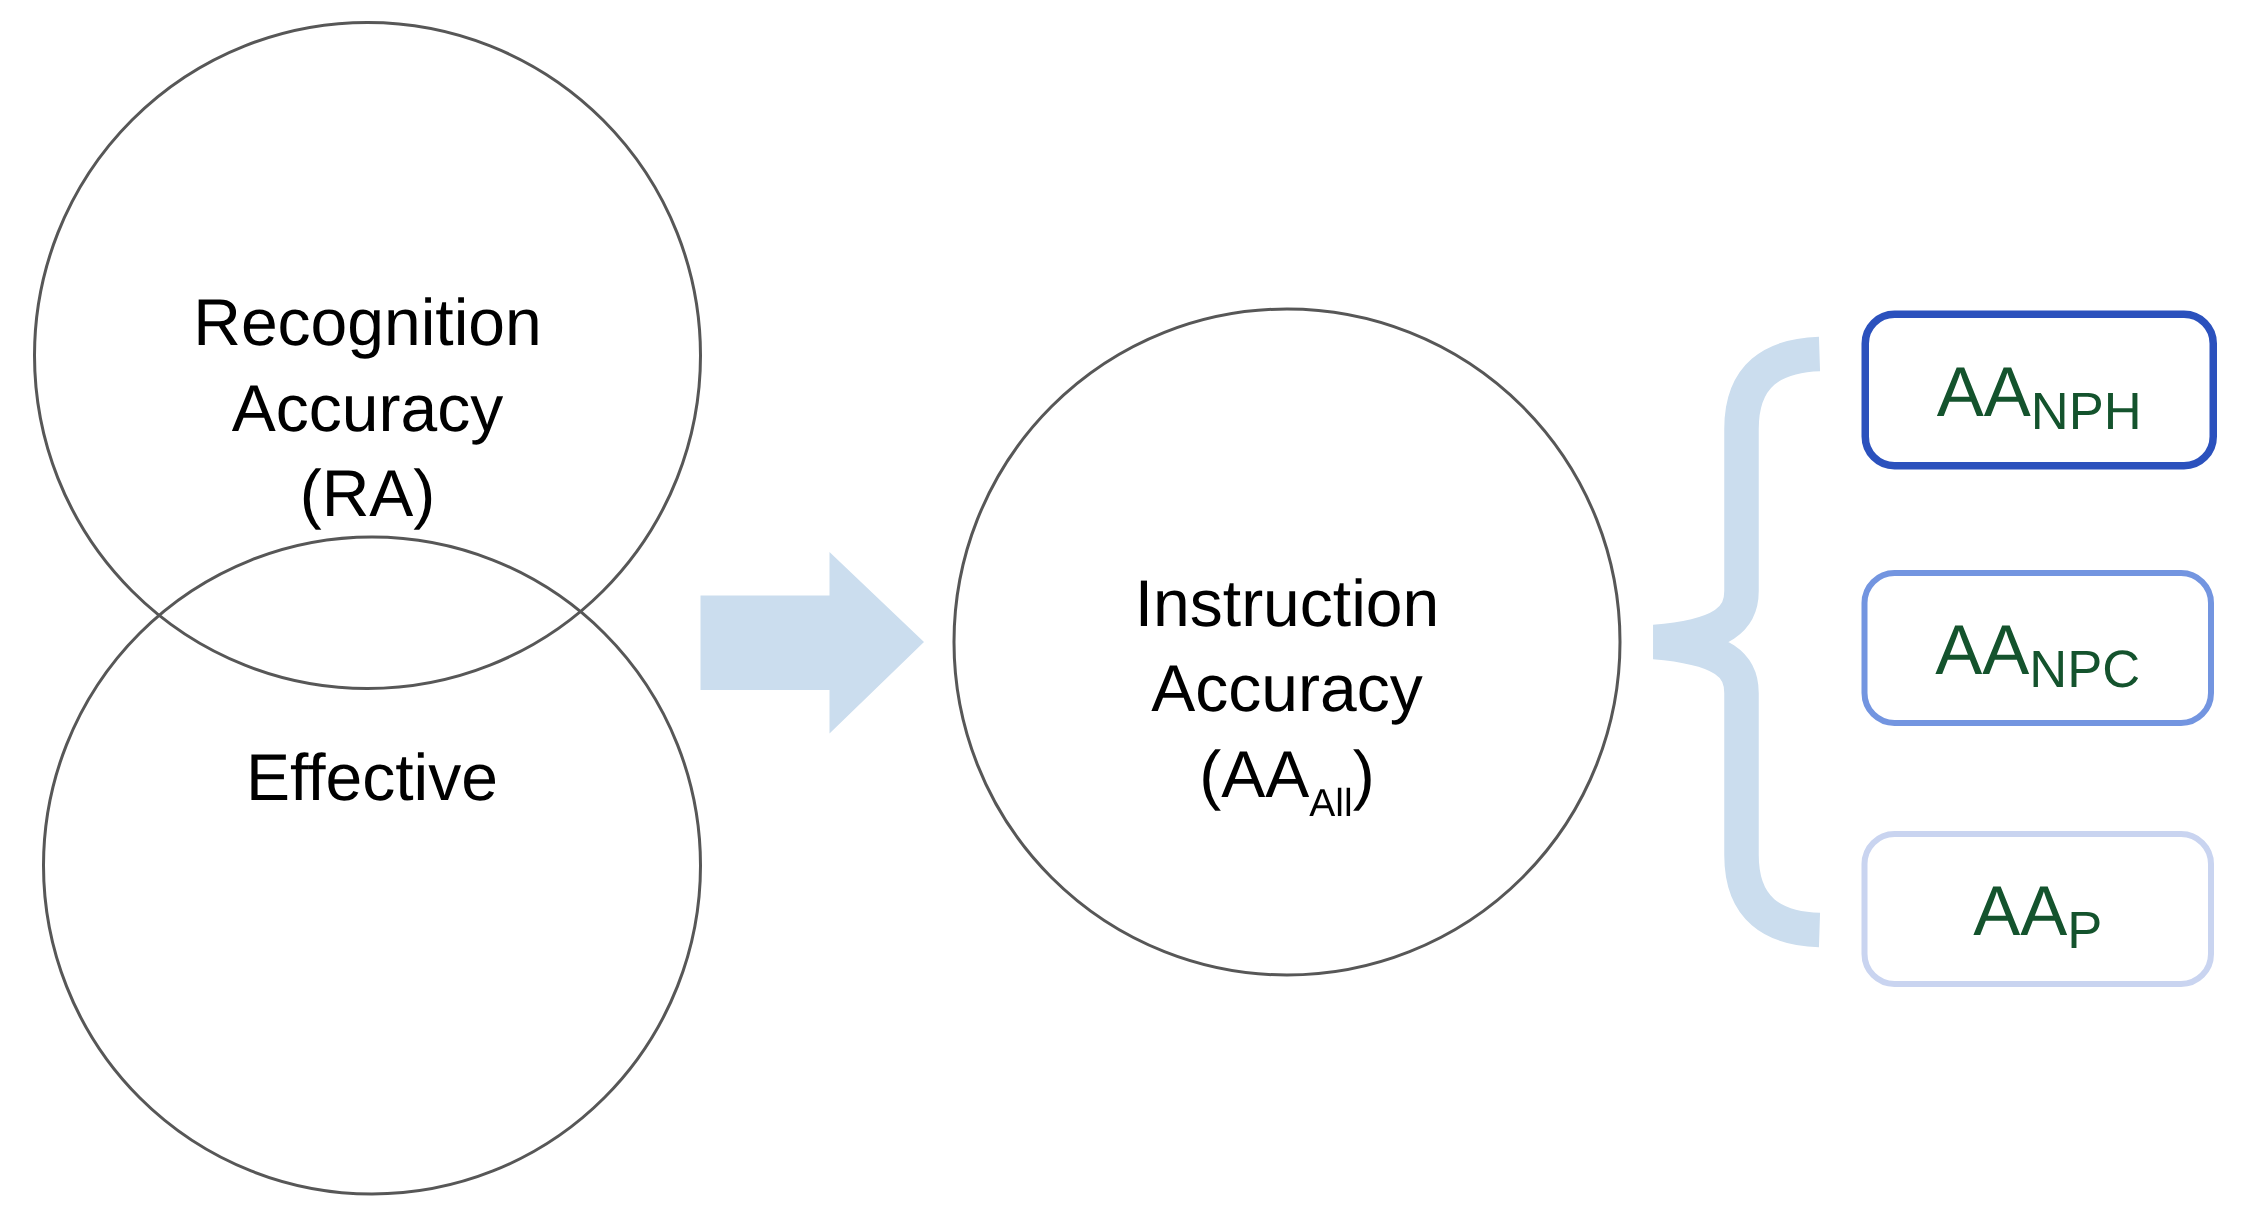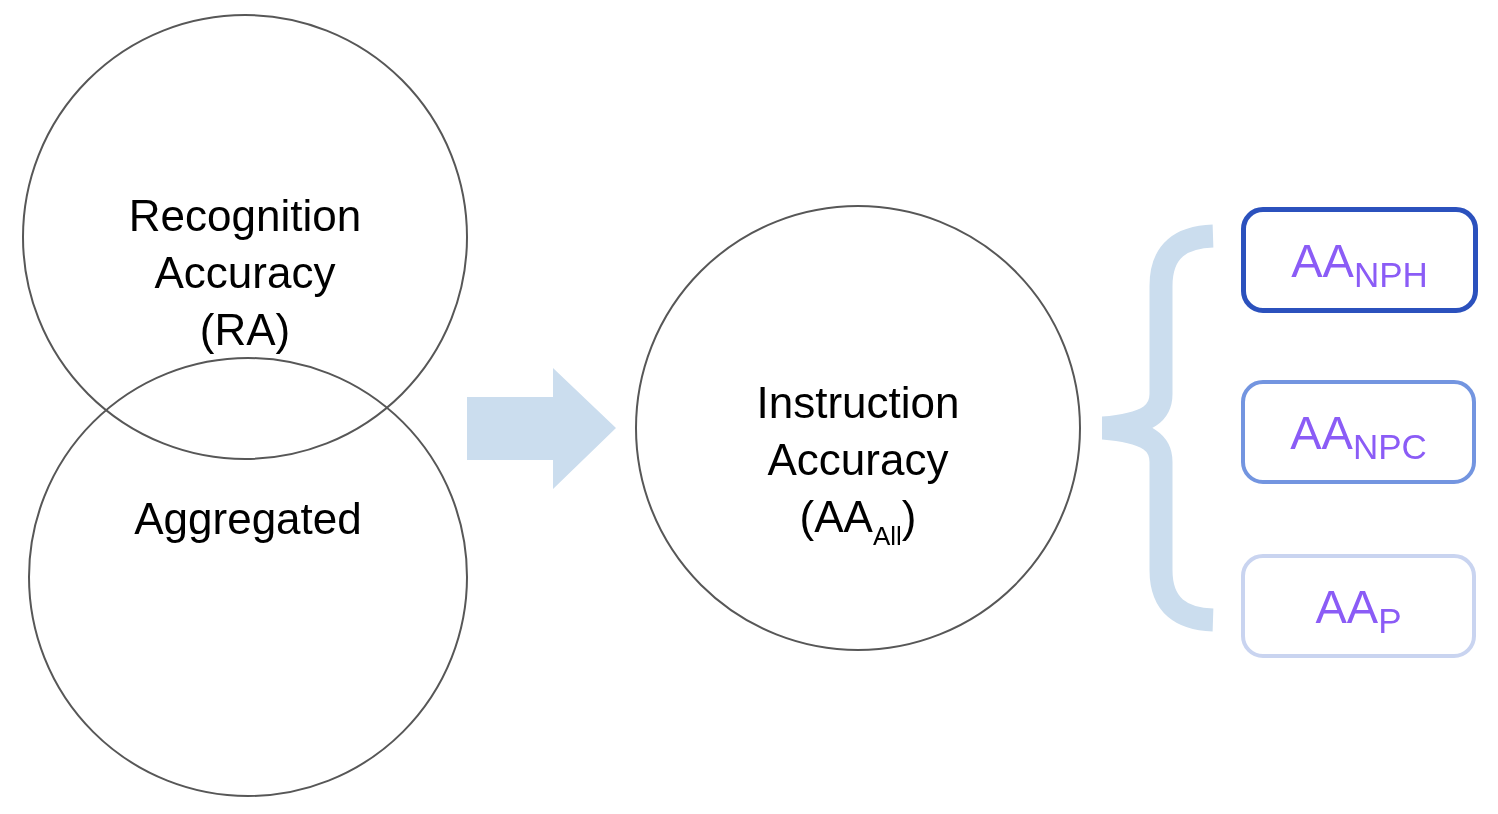--- a/index.html
+++ b/index.html
@@ -46,21 +46,21 @@
     left: 1241px;
     width: 227px;
     height: 96px;
     border-style: solid;
     border-radius: 22px;
     background: #ffffff;
     display: flex;
     align-items: center;
     justify-content: center;
     font-size: 47px;
-    color: #8b5cf6;
+    color: #14532d;
   }
   .out-box .box-sub {
     position: relative;
     top: 15px;
     font-size: 35px;
   }
   .box-nph { top: 207px; border-width: 5px; }
   .box-npc { top: 380px; border-width: 4px; }
   .box-p   { top: 554px; border-width: 4px; }
 </style>
@@ -77,21 +77,21 @@
     <path d="M 1213 236 C 1182 237 1161 250 1161 286 L 1161 394 C 1161 412 1150 424 1103 428 C 1150 432 1161 444 1161 462 L 1161 570 C 1161 606 1182 619 1213 620" fill="none" stroke-width="23" stroke-linecap="butt" style="stroke: rgb(203, 221, 238);"></path>
   </svg>
 
   <div class="circle-label ra-label">
     <div>Recognition</div>
     <div>Accuracy</div>
     <div>(RA)</div>
   </div>
 
   <div class="circle-label er-label">
-    <div>Aggregated</div>
+    <div>Effective</div>
   </div>
 
   <div class="circle-label agg-label">
     <div>Instruction</div>
     <div>Accuracy</div>
     <div>
       <span>(AA</span><span class="sub-small">All</span><span>)</span>
     </div>
   </div>
 

